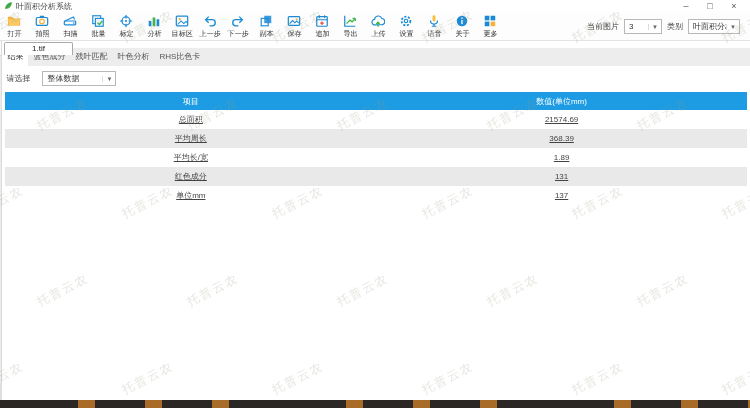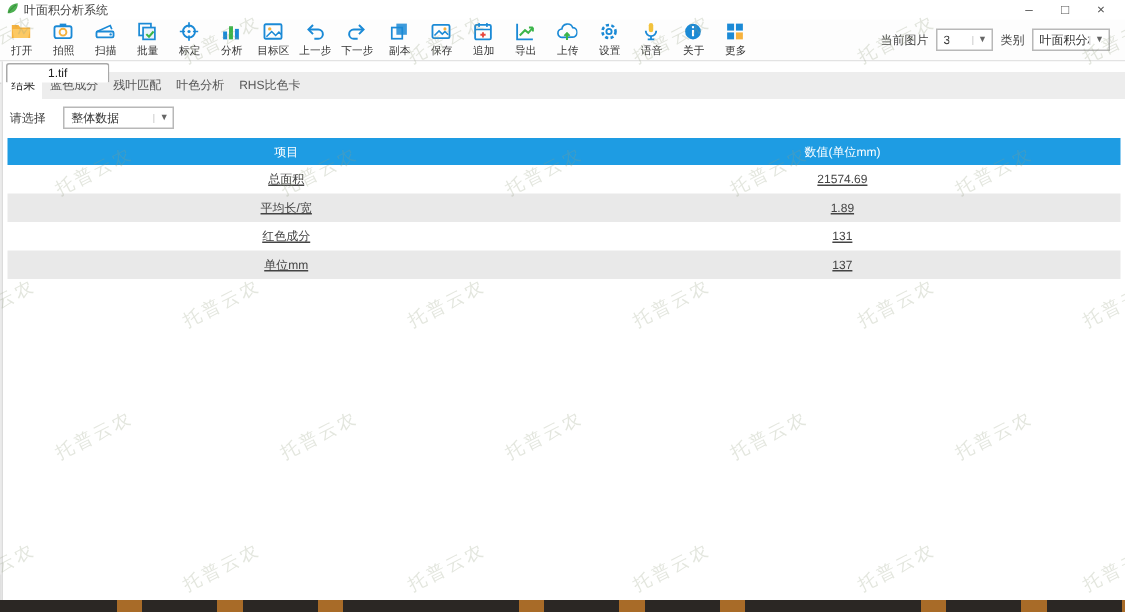--- a/index.html
+++ b/index.html
@@ -369,20 +369,24 @@
         <thead>
           <tr>
             <th>项目</th>
             <th>数值(单位mm)</th>
           </tr>
         </thead>
         <tbody id="result-rows">
             <tr>
               <td>总面积</td>
               <td>21574.69</td>
+            </tr>
+            <tr>
+              <td>平均周长</td>
+              <td>368.39</td>
             </tr>
             <tr>
               <td>平均长/宽</td>
               <td>1.89</td>
             </tr>
             <tr>
               <td>红色成分</td>
               <td>131</td>
             </tr>
             <tr>

